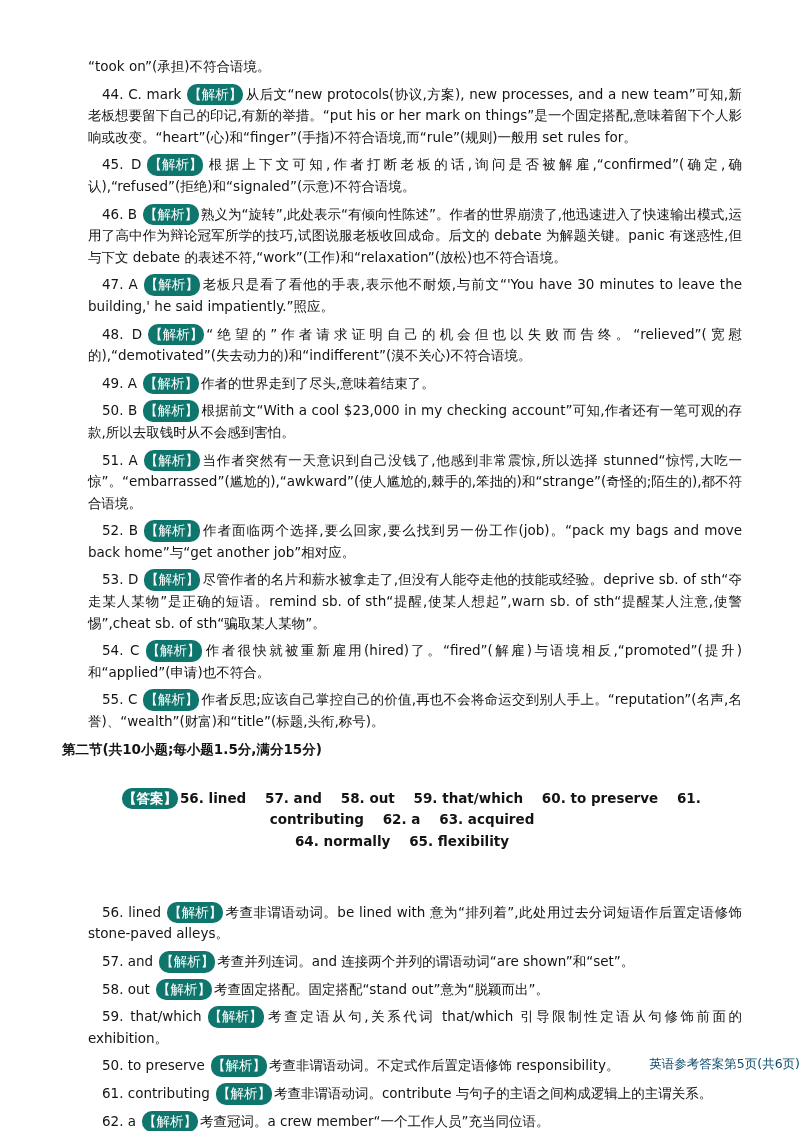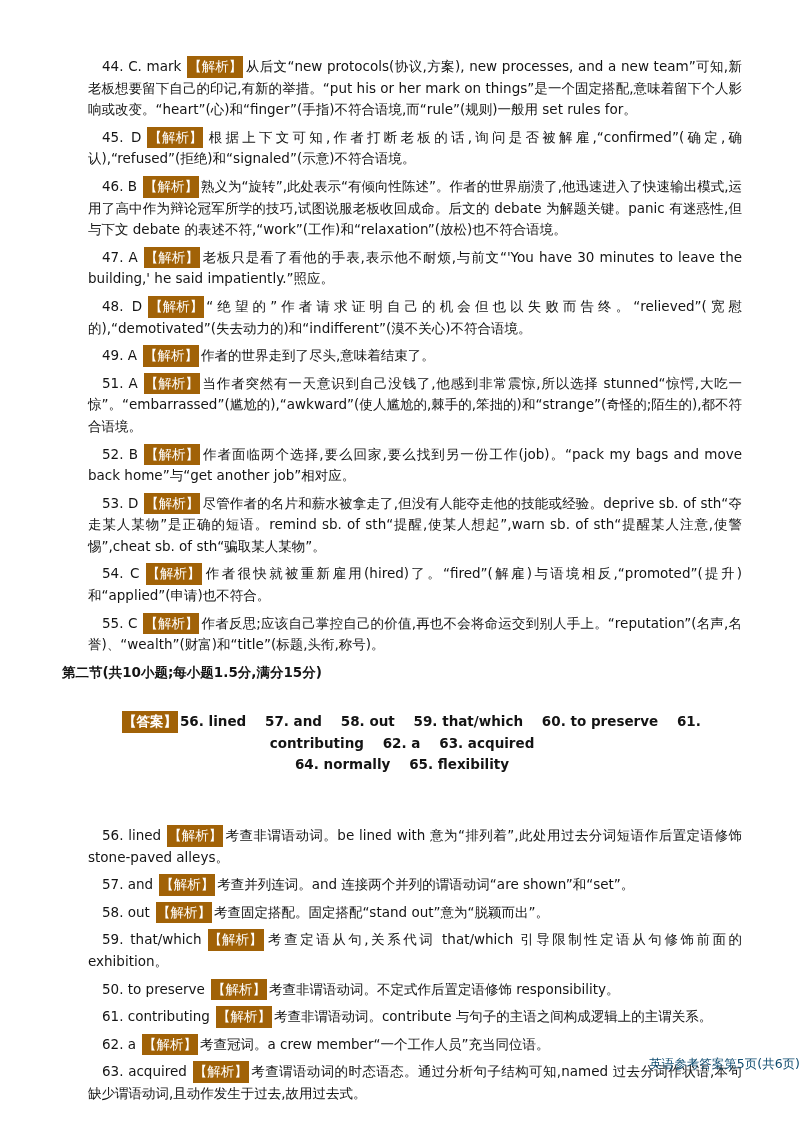--- a/index.html
+++ b/index.html
@@ -22,26 +22,27 @@
     margin-bottom: 6px;
   }
   p.item {
     padding-left: 26px;
     text-indent: -26px;
     margin-bottom: 6px;
     text-align: justify;
   }
   .num { margin-right: 6px; margin-left: 40px; }
   .tag {
-    background: #a16207;
+    background: #0f766e;
     color: #ffffff;
     padding: 0 1px;
     margin-right: 2px;
     text-indent: 0;
     display: inline-block;
+    border-radius: 10px;
   }
   .heading {
     font-weight: bold;
     margin: 6px 0 6px 0;
   }
   .answers {
     font-weight: bold;
     margin-bottom: 6px;
     white-space: pre-wrap;
     text-align: center;
@@ -55,38 +56,42 @@
     text-align: right;
     font-size: 12.5px;
     color: #0c4a6e;
   }
 </style>
 </head>
 <body>
 
 <div class="page">
 
+  <div class="cont">“took on”(承担)不符合语境。</div>
 
   <p class="item">
     <span class="num">44. C. mark</span><span class="tag">【解析】</span><span>从后文“new protocols(协议,方案), new processes, and a new team”可知,新老板想要留下自己的印记,有新的举措。“put his or her mark on things”是一个固定搭配,意味着留下个人影响或改变。“heart”(心)和“finger”(手指)不符合语境,而“rule”(规则)一般用 set rules for。</span>
   </p>
   <p class="item">
     <span class="num">45. D</span><span class="tag">【解析】</span><span>根据上下文可知,作者打断老板的话,询问是否被解雇,“confirmed”(确定,确认),“refused”(拒绝)和“signaled”(示意)不符合语境。</span>
   </p>
   <p class="item">
     <span class="num">46. B</span><span class="tag">【解析】</span><span>熟义为“旋转”,此处表示“有倾向性陈述”。作者的世界崩溃了,他迅速进入了快速输出模式,运用了高中作为辩论冠军所学的技巧,试图说服老板收回成命。后文的 debate 为解题关键。panic 有迷惑性,但与下文 debate 的表述不符,“work”(工作)和“relaxation”(放松)也不符合语境。</span>
   </p>
   <p class="item">
     <span class="num">47. A</span><span class="tag">【解析】</span><span>老板只是看了看他的手表,表示他不耐烦,与前文“'You have 30 minutes to leave the building,' he said impatiently.”照应。</span>
   </p>
   <p class="item">
     <span class="num">48. D</span><span class="tag">【解析】</span><span>“绝望的”作者请求证明自己的机会但也以失败而告终。“relieved”(宽慰的),“demotivated”(失去动力的)和“indifferent”(漠不关心)不符合语境。</span>
   </p>
   <p class="item">
     <span class="num">49. A</span><span class="tag">【解析】</span><span>作者的世界走到了尽头,意味着结束了。</span>
+  </p>
+  <p class="item">
+    <span class="num">50. B</span><span class="tag">【解析】</span><span>根据前文“With a cool $23,000 in my checking account”可知,作者还有一笔可观的存款,所以去取钱时从不会感到害怕。</span>
   </p>
   <p class="item">
     <span class="num">51. A</span><span class="tag">【解析】</span><span>当作者突然有一天意识到自己没钱了,他感到非常震惊,所以选择 stunned“惊愕,大吃一惊”。“embarrassed”(尴尬的),“awkward”(使人尴尬的,棘手的,笨拙的)和“strange”(奇怪的;陌生的),都不符合语境。</span>
   </p>
   <p class="item">
     <span class="num">52. B</span><span class="tag">【解析】</span><span>作者面临两个选择,要么回家,要么找到另一份工作(job)。“pack my bags and move back home”与“get another job”相对应。</span>
   </p>
   <p class="item">
     <span class="num">53. D</span><span class="tag">【解析】</span><span>尽管作者的名片和薪水被拿走了,但没有人能夺走他的技能或经验。deprive sb. of sth“夺走某人某物”是正确的短语。remind sb. of sth“提醒,使某人想起”,warn sb. of sth“提醒某人注意,使警惕”,cheat sb. of sth“骗取某人某物”。</span>
   </p>

